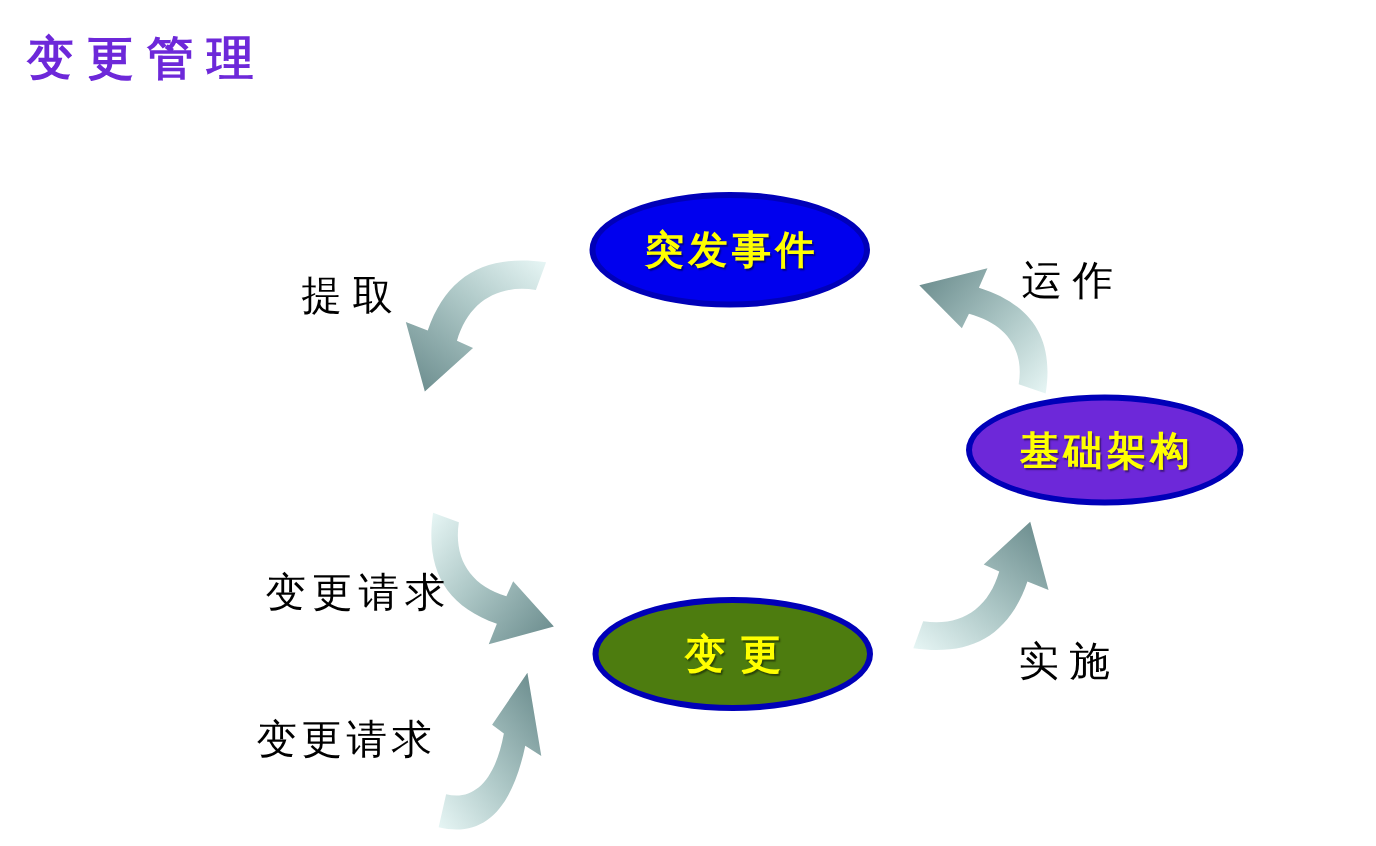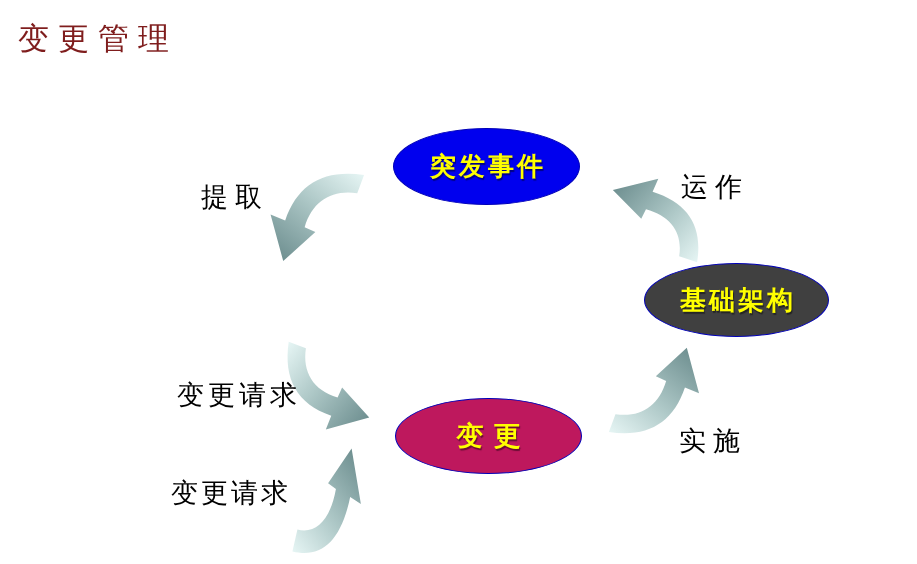--- a/index.html
+++ b/index.html
@@ -8,28 +8,28 @@
     background:#ffffff;
   }
   #stage{
     position:relative;
     width:917px;height:564px;
     background:#ffffff;
     overflow:hidden;
   }
   .slide-title{
     position:absolute;left:18px;top:18px;
-    font-size:31px;font-weight:normal;color:#7f1d1d;
+    font-size:31px;font-weight:bold;color:#6d28d9;
     letter-spacing:9px;white-space:nowrap;
   }
   .node{
     position:absolute;border-radius:50%;
     display:flex;align-items:center;justify-content:center;
     background:#0000EE;color:#FFFF00;
-    border:1px solid #0f172a;
+    border:4px solid #0f172a;
     box-sizing:border-box;
   }
   .node span{
     font-weight:bold;font-size:26px;white-space:nowrap;
     text-shadow:1px 1.5px 1px rgba(0,0,0,0.45);
   }
   .node-incident{left:393px;top:128px;width:187px;height:77px;}
   .node-problem{left:143px;top:264px;width:183px;height:74px;}
   .node-problem span{letter-spacing:10px;text-indent:10px;font-size:27px;}
   .node-infrastructure{left:644px;top:263px;width:185px;height:74px;}
@@ -87,24 +87,24 @@
     <use href="#arrow-base" transform="scale(0.713,1.158) translate(115,95) rotate(180)"></use>
   </svg>
 
   <svg class="arrow arr-implement" viewBox="0 0 108 90" preserveAspectRatio="none">
     <use href="#arrow-base" transform="scale(0.939,0.947) translate(115,95) rotate(180)"></use>
   </svg>
 
   <div class="node node-incident" style="background: rgb(0, 0, 238); border-color: rgb(0, 0, 184); color: rgb(255, 255, 0);">
     <span>突发事件</span>
   </div>
-  <div class="node node-infrastructure" style="background: #404040; border-color: rgb(0, 0, 184); color: rgb(255, 255, 0);">
+  <div class="node node-infrastructure" style="background: #6d28d9; border-color: rgb(0, 0, 184); color: rgb(255, 255, 0);">
     <span>基础架构</span>
   </div>
-  <div class="node node-change" style="background: #be185d; border-color: rgb(0, 0, 184); color: rgb(255, 255, 0); font-family: Liberation Serif, serif;">
+  <div class="node node-change" style="background: #4d7c0f; border-color: rgb(0, 0, 184); color: rgb(255, 255, 0); font-family: Liberation Serif, serif;">
     <span>变更</span>
   </div>
 
   <div class="edge-label lbl-extract" style="color: rgb(0, 0, 0);">提取</div>
   <div class="edge-label lbl-change-request" style="color: rgb(0, 0, 0);">变更请求</div>
   <div class="edge-label lbl-customer" style="color: rgb(0, 0, 0);">
     <div>变更请求</div>
   </div>
   <div class="edge-label lbl-implement" style="color: rgb(0, 0, 0);">实施</div>
   <div class="edge-label lbl-operate" style="color: rgb(0, 0, 0);">运作</div>

